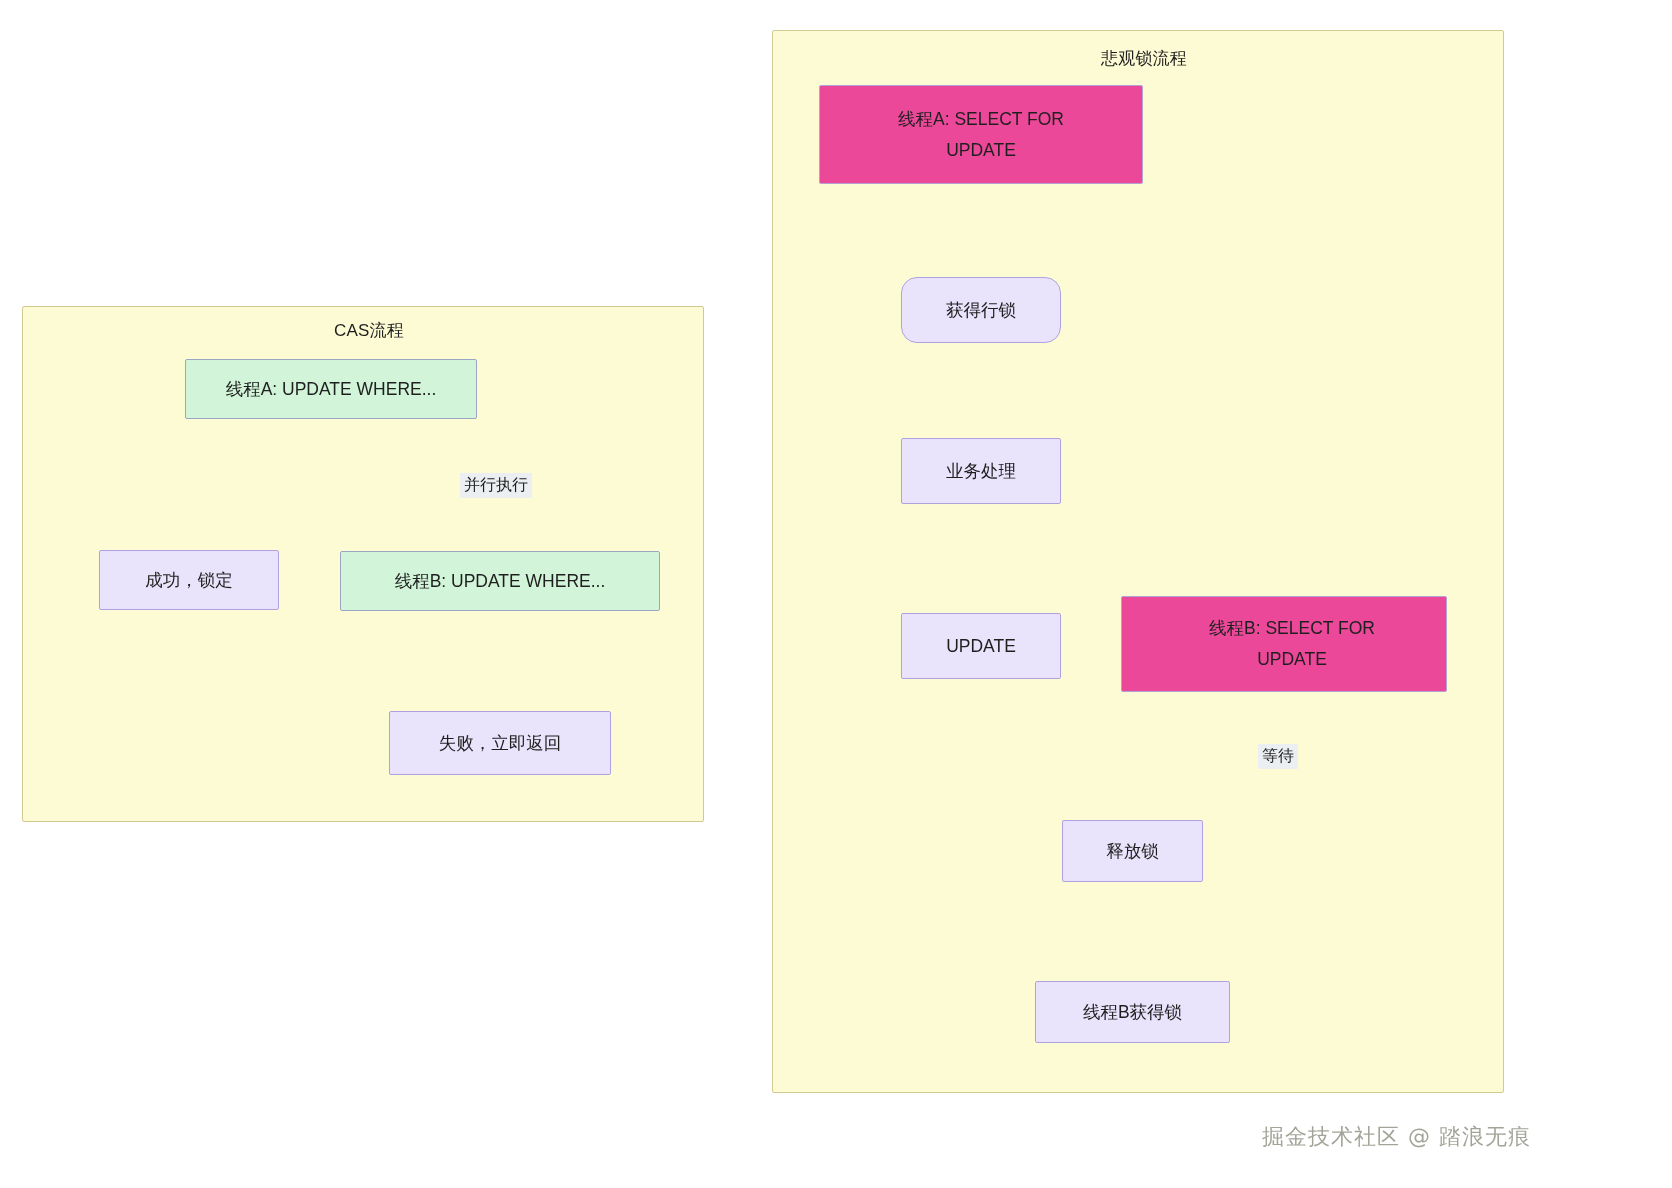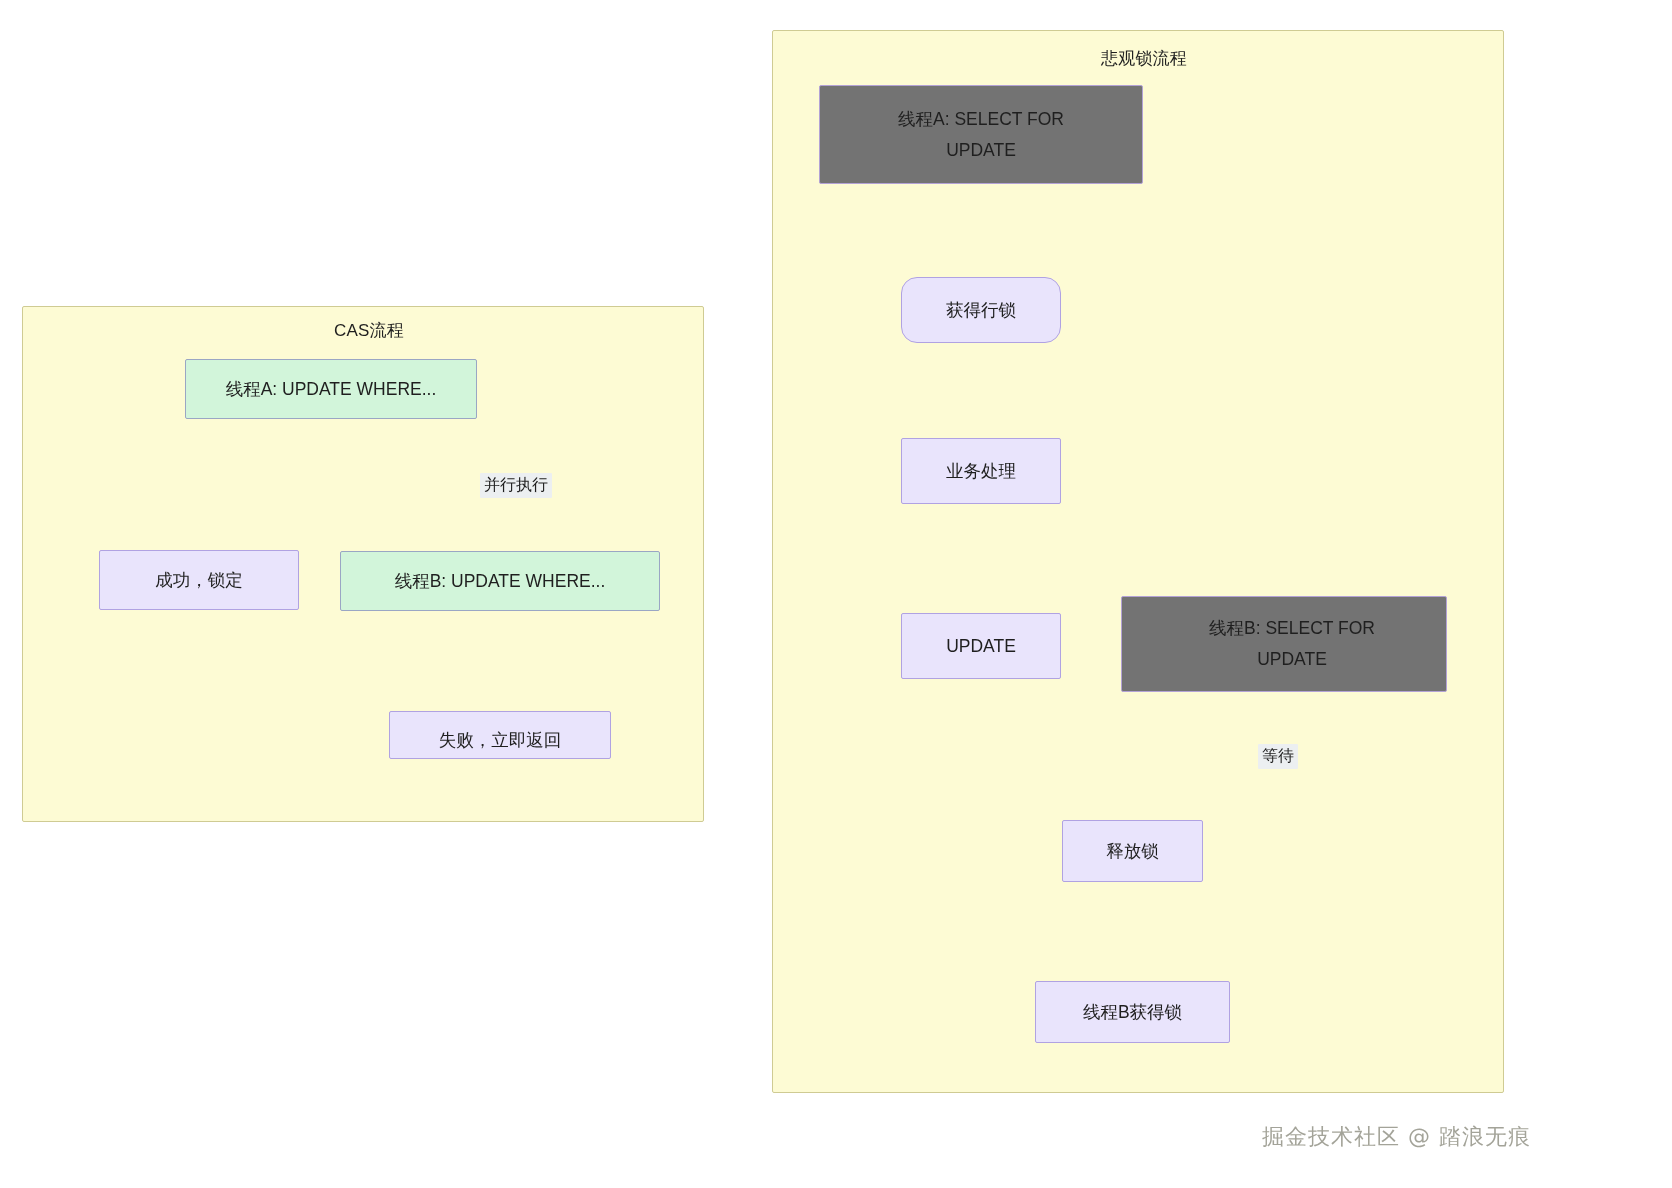--- a/index.html
+++ b/index.html
@@ -42,21 +42,21 @@
     align-items: center;
     justify-content: center;
     text-align: center;
     font-size: 17.5px;
     color: #1f1f1f;
     line-height: 1.75;
     border-radius: 2px;
     padding: 2px 8px;
   }
   .node.fill-green  { background: #d2f5da; border: 1.3px solid #9aa6c4; }
-  .node.fill-pink   { background: #737373; border: 1.3px solid #b3a2d6; }
+  .node.fill-pink   { background: #ec4899; border: 1.3px solid #b3a2d6; }
   .node.fill-lav    { background: #e9e4fc; border: 1.3px solid #b0a2e2; }
 
   .node .node-text { display: block; }
 
   
   .edges {
     position: absolute;
     left: 0; top: 0;
     width: 1672px;
     height: 1188px;
@@ -115,33 +115,33 @@
 </svg>
 
 <div class="subgraph" style="left:22px; top:306px; width:682px; height:516px;">
   <div class="subgraph-title" style="top:12px;">CAS流程</div>
 </div>
 
 <div class="node fill-green" style="left:185px; top:359px; width:292px; height:60px;">
   <span class="node-text">线程A: UPDATE WHERE...</span>
 </div>
 
-<div class="node fill-lav" style="left:99px; top:550px; width:200px; height:60px;">
+<div class="node fill-lav" style="left:99px; top:550px; width:180px; height:60px;">
   <span class="node-text">成功，锁定</span>
 </div>
 
 <div class="node fill-green" style="left:340px; top:551px; width:320px; height:60px;">
   <span class="node-text">线程B: UPDATE WHERE...</span>
 </div>
 
-<div class="node fill-lav" style="left:389px; top:711px; width:222px; height:48px;align-items:flex-end;">
+<div class="node fill-lav" style="left:389px; top:711px; width:222px; height:64px;">
   <span class="node-text">失败，立即返回</span>
 </div>
 
-<div class="edge-label" style="left:480px; top:473px;">并行执行</div>
+<div class="edge-label" style="left:460px; top:473px;">并行执行</div>
 
 <div class="subgraph" style="left:772px; top:30px; width:732px; height:1063px;">
   <div class="subgraph-title" style="top:16px;">悲观锁流程</div>
 </div>
 
 <div class="node fill-pink" style="left:819px; top:85px; width:324px; height:99px; flex-direction:column;">
   <span class="node-text" style="max-width:200px;">线程A: SELECT FOR UPDATE</span>
 </div>
 
 <div class="node fill-lav" style="left:901px; top:277px; width:160px; height:66px;border-radius:16px;">

